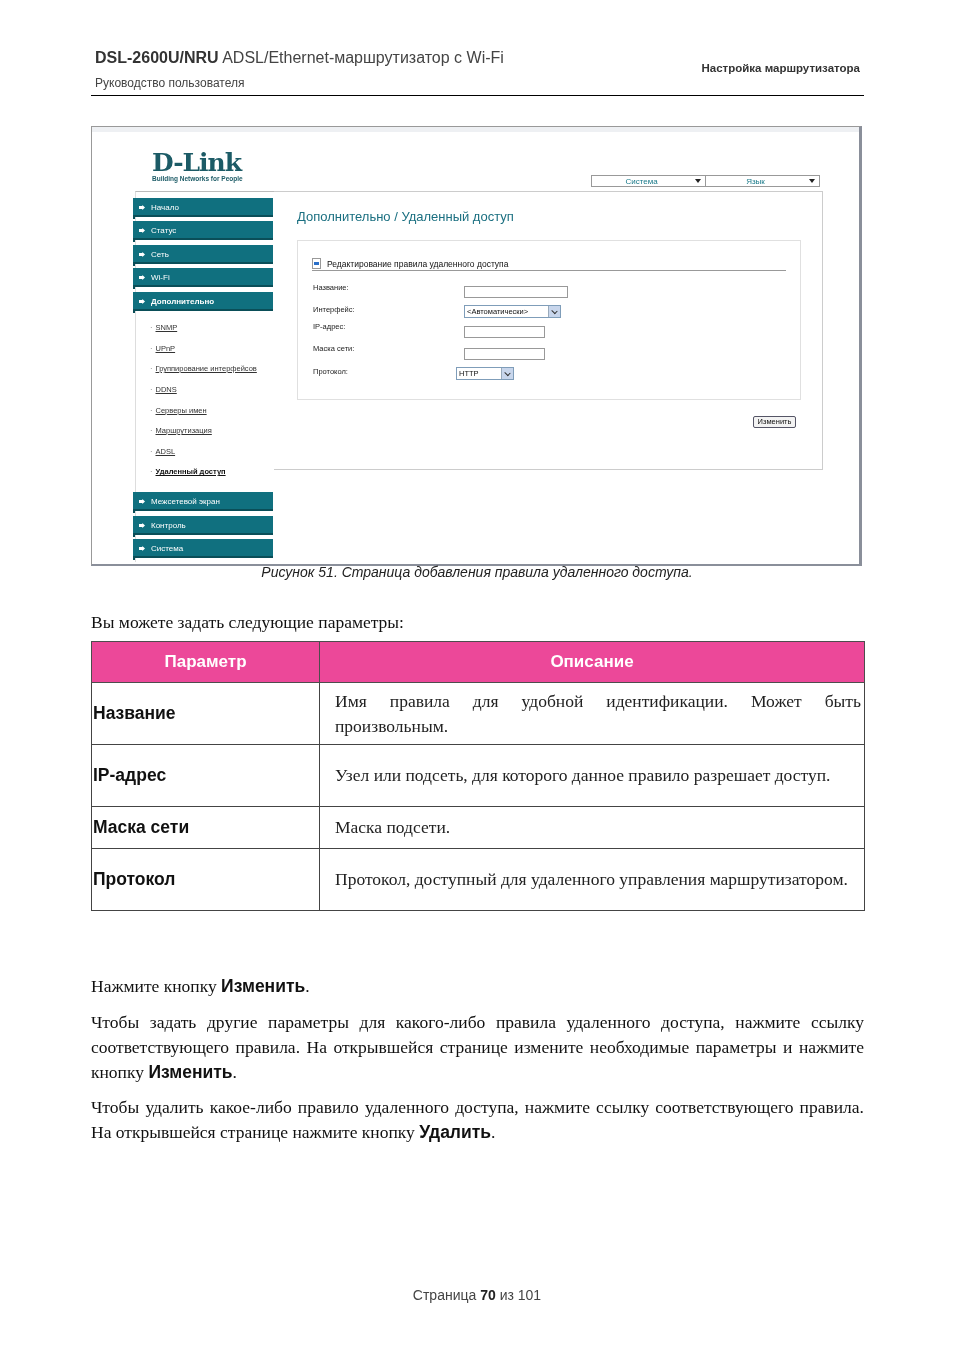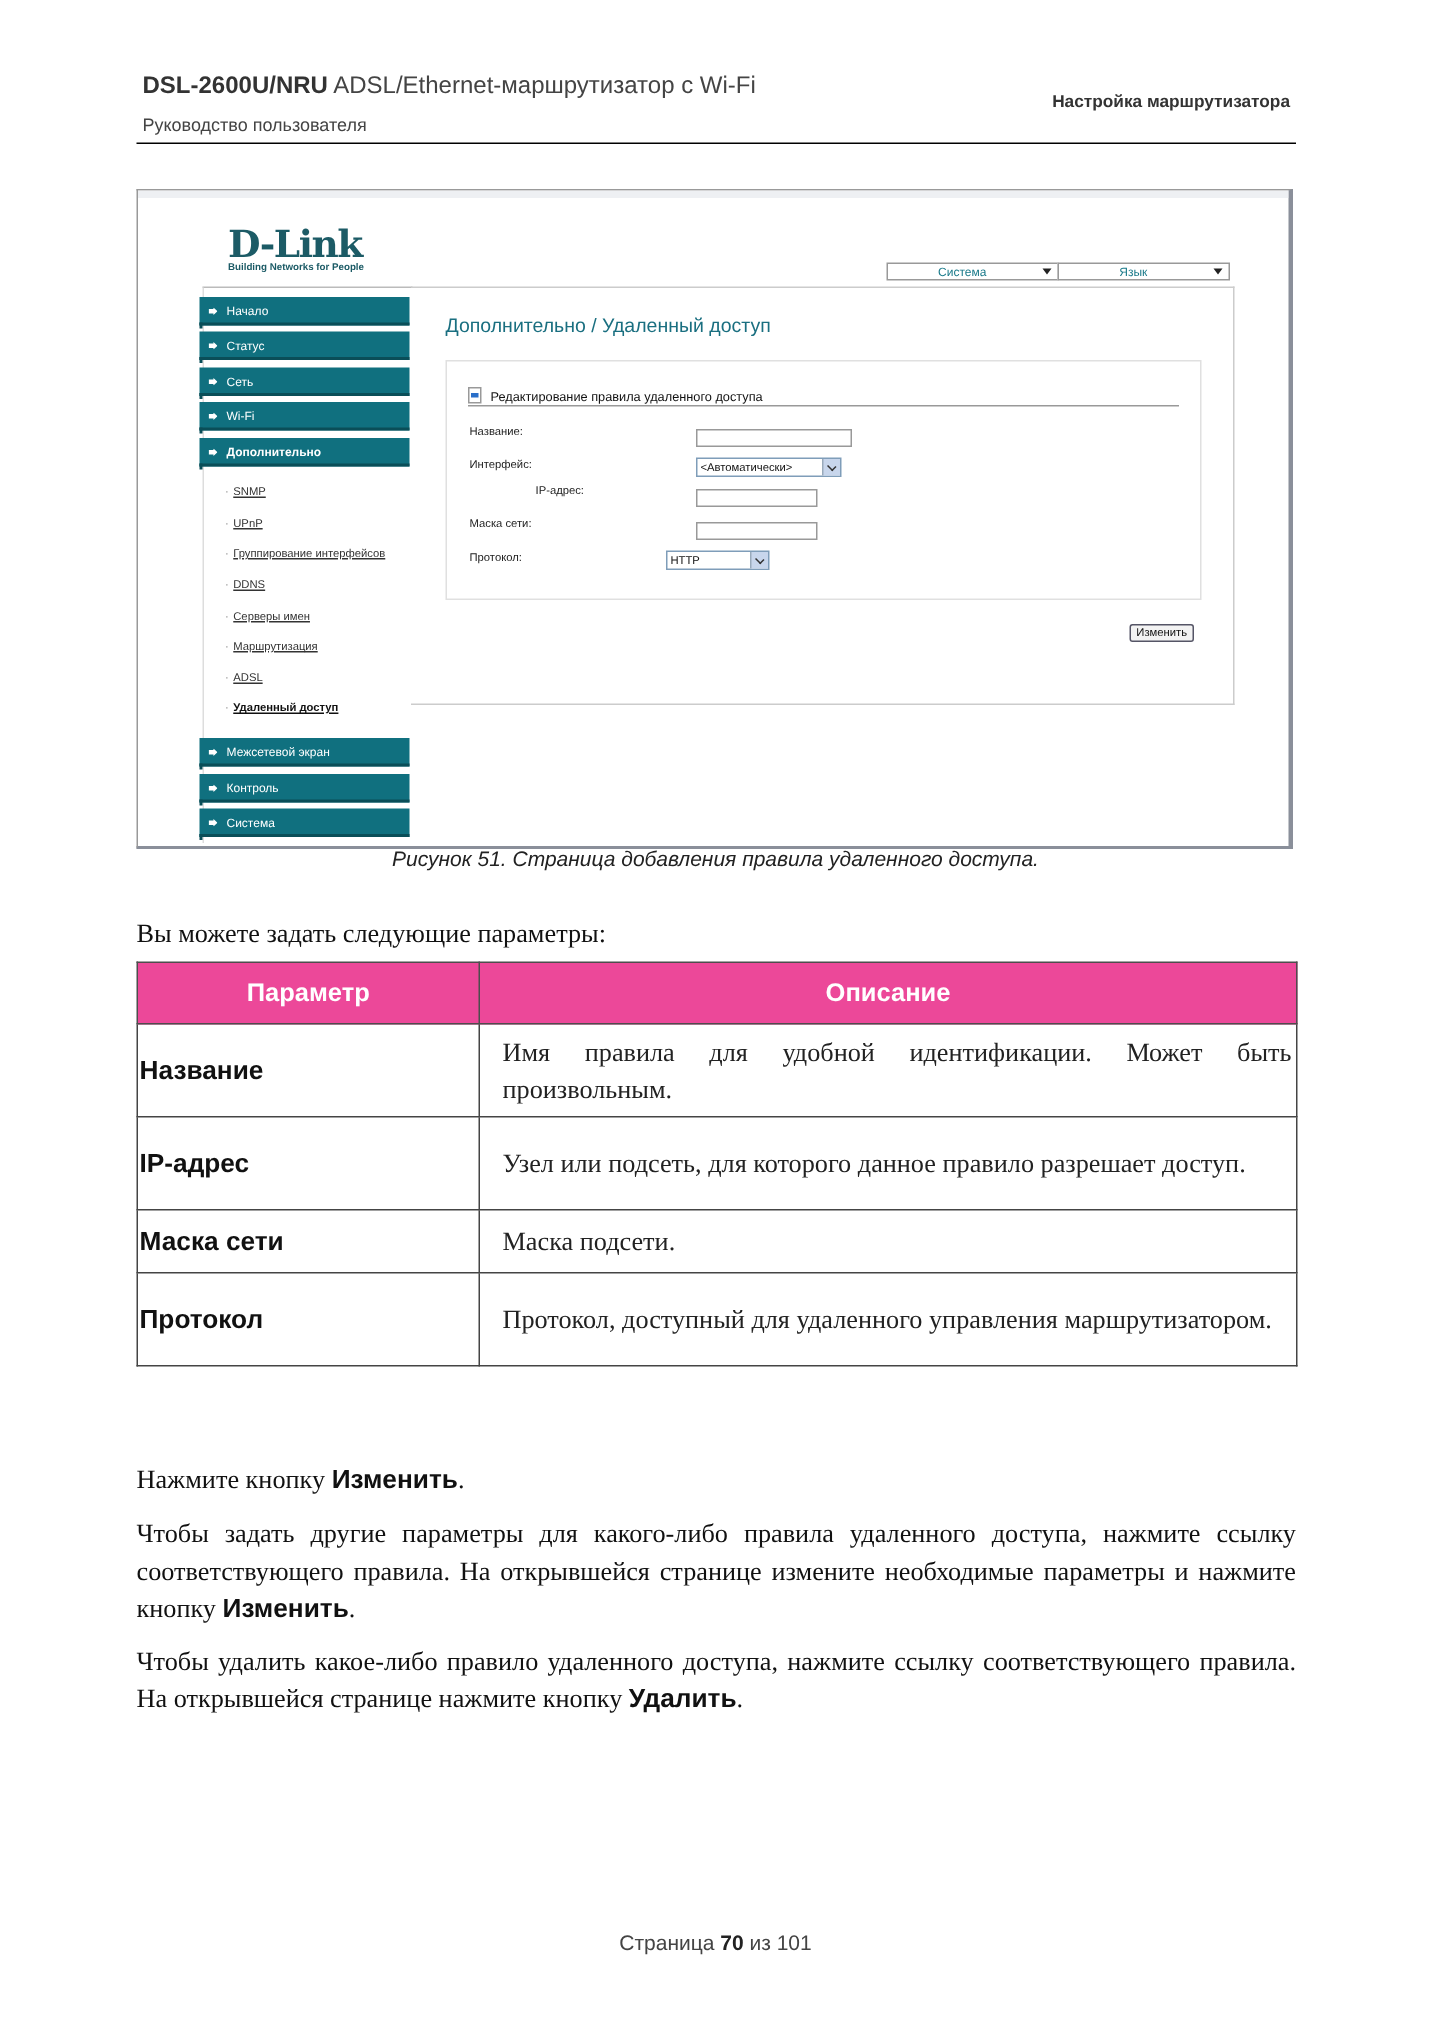--- a/index.html
+++ b/index.html
@@ -150,28 +150,28 @@
 
   <div class="abs f-label" style="top:156px;">Название:</div>
   <input class="abs f-input" style="left: 372px; top: 159px; width: 104px;" value="">
 
   <div class="abs f-label" style="top:178px;">Интерфейс:</div>
   <div class="abs f-select" style="left:372px; top:178px; width:97px;">
     <span>&lt;Автоматически&gt;</span>
     <span class="btn"></span>
   </div>
 
-  <div class="abs f-label" style="top:195px;margin-left:44px;">IP-адрес:</div>
+  <div class="abs f-label" style="top:195px;">IP-адрес:</div>
   <input class="abs f-input" style="left: 372px; top: 199px; width: 81px;" value="">
 
   <div class="abs f-label" style="top:217px;">Маска сети:</div>
   <input class="abs f-input" style="left: 372px; top: 221px; width: 81px;" value="">
 
   <div class="abs f-label" style="top:240px;">Протокол:</div>
-  <div class="abs f-select" style="left:352px; top:240px; width:69px;">
+  <div class="abs f-select" style="left:364px; top:240px; width:58px;">
     <span>HTTP</span>
     <span class="btn"></span>
   </div>
 
   <div class="abs change-btn">Изменить</div>
 </div>
 
 <div class="abs caption">Рисунок 51. Страница добавления правила удаленного доступа.</div>
 <div class="abs intro">Вы можете задать следующие параметры:</div>
 

